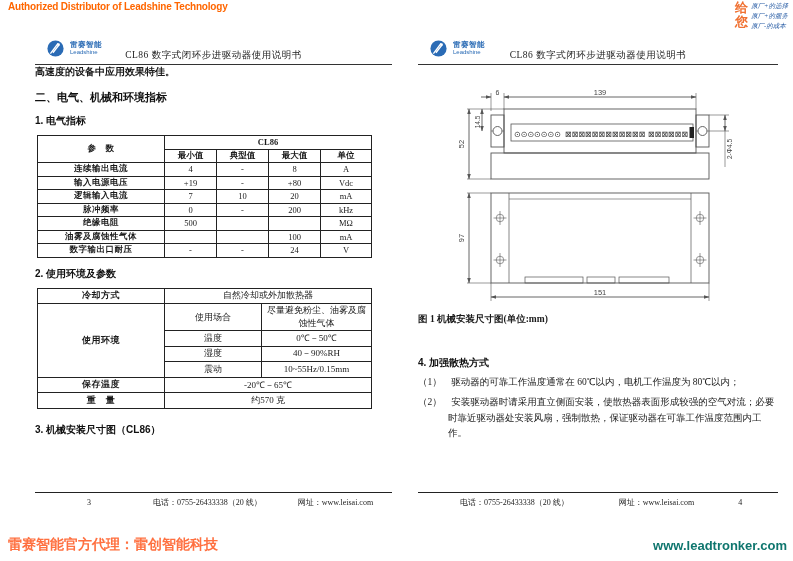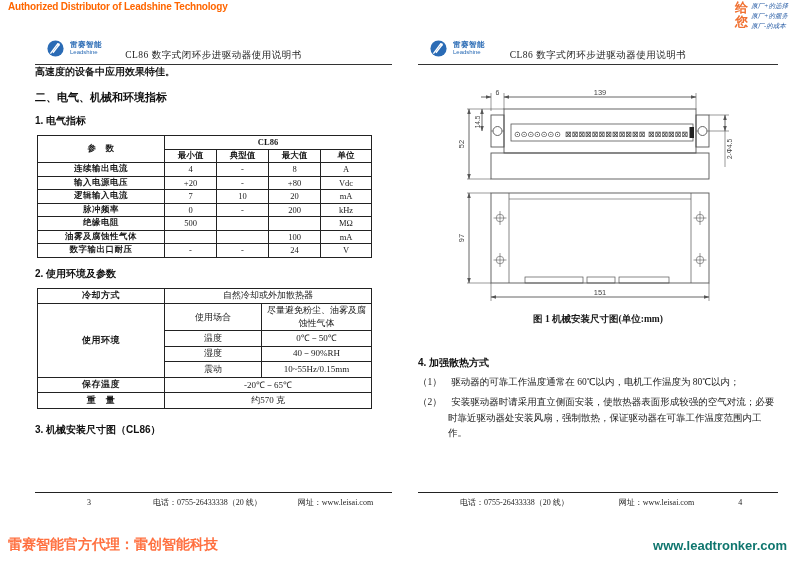--- a/index.html
+++ b/index.html
@@ -32,21 +32,21 @@
   .h-sub  { margin-top:9px;  font-family:"Liberation Sans", sans-serif; font-weight:bold; font-size:10px; color:#111; }
 
   table { border-collapse:collapse; margin-top:7px; margin-left:2px; }
   td { border:1px solid #222; font-size:8.5px; text-align:center; padding:0 2px; height:13.5px; }
   .env-tbl td { height:15.5px; font-size:9px; }
   td.lbl { font-weight:bold; letter-spacing:0.5px; }
   td.hdr { font-weight:bold; }
 
   
   .fig-wrap { margin-top:22px; text-align:center; }
-  .fig-caption { margin-top:2px; text-align:center; font-weight:bold; font-size:9.5px; }
+  .fig-caption { margin-top:2px; text-align:left; font-weight:bold; font-size:9.5px; }
   .dim-label { font-family:"Liberation Sans", sans-serif; fill:#444; }
   .h4-right { margin-top:30px; }
   .item { margin-top:5px; font-size:9.5px; line-height:1.62; padding-left:30px; text-indent:-30px; }
   .item:first-of-type { margin-top:8px; }
 
   
   .pg-footer { position:absolute; left:0; right:0; top:452px; border-top:1.2px solid #222;
     padding-top:4px; display:flex; font-size:8px; color:#222; align-items:baseline; }
   .pg-footer span { white-space:nowrap; }
 
@@ -111,21 +111,21 @@
     </tr>
     <tr>
       <td class="lbl">连续输出电流</td>
       <td>4</td>
       <td>-</td>
       <td>8</td>
       <td>A</td>
     </tr>
     <tr>
       <td class="lbl">输入电源电压</td>
-      <td>+20</td>
+      <td>+19</td>
       <td>-</td>
       <td>+80</td>
       <td>Vdc</td>
     </tr>
     <tr>
       <td class="lbl">逻辑输入电流</td>
       <td>7</td>
       <td>10</td>
       <td>20</td>
       <td>mA</td>

